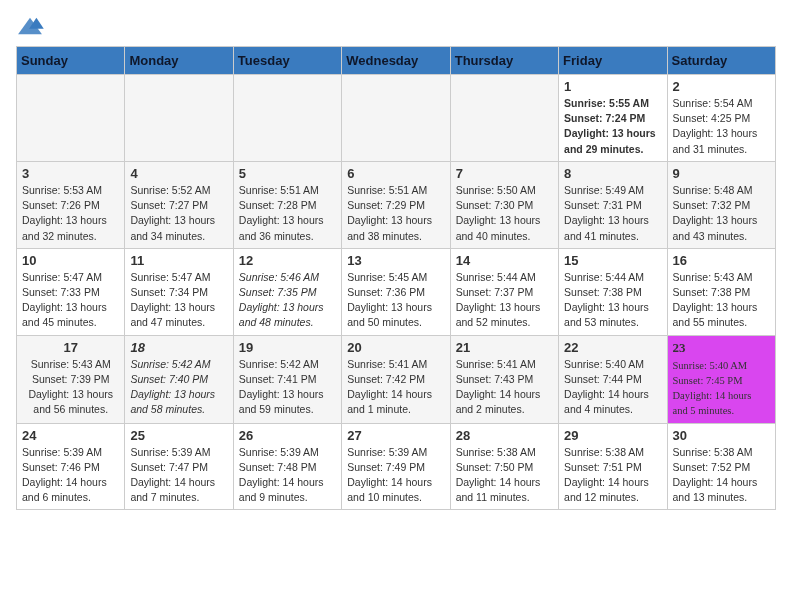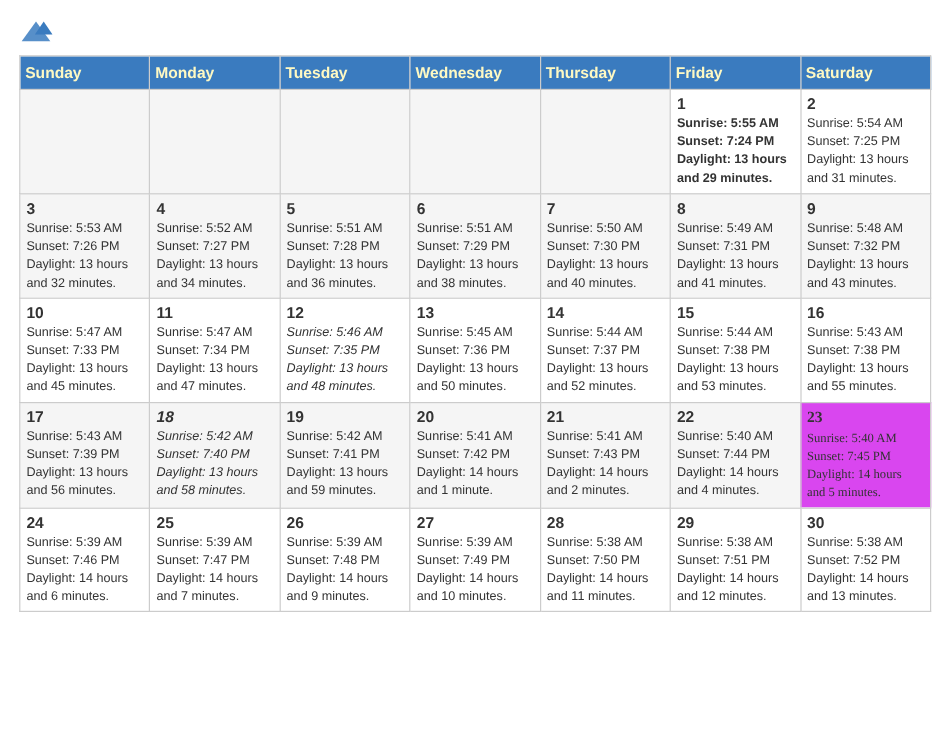--- a/index.html
+++ b/index.html
@@ -47,21 +47,21 @@
       font-size: 15px;
       color: #555;
     }
     table {
       width: 100%;
       border-collapse: collapse;
       table-layout: fixed;
     }
     th {
       background-color: #3a7bbf;
-      color: #fef9c3;
+      color: #0f172a;
       font-size: 13px;
       font-weight: bold;
       padding: 6px 4px;
       text-align: left;
       border: 1px solid #ccc;
     }
     td {
       vertical-align: top;
       border: 1px solid #ccc;
       padding: 4px 5px;
@@ -134,21 +134,21 @@
         <td>
           <span class="day-number">1</span>
           <div class="day-info" style="white-space: pre-line; font-weight: bold;">Sunrise: 5:55 AM
 Sunset: 7:24 PM
 Daylight: 13 hours
 and 29 minutes.</div>
         </td>
         <td>
           <span class="day-number">2</span>
           <div class="day-info" style="white-space: pre-line;">Sunrise: 5:54 AM
-Sunset: 7:25 PM
+Sunset: 4:25 PM
 Daylight: 13 hours
 and 31 minutes.</div>
         </td>
       </tr>
       <tr>
         <td style="background: rgb(245, 245, 245);">
           <span class="day-number">3</span>
           <div class="day-info" style="white-space: pre-line;">Sunrise: 5:53 AM
 Sunset: 7:26 PM
 Daylight: 13 hours
@@ -242,21 +242,21 @@
         </td>
         <td>
           <span class="day-number">16</span>
           <div class="day-info" style="white-space: pre-line;">Sunrise: 5:43 AM
 Sunset: 7:38 PM
 Daylight: 13 hours
 and 55 minutes.</div>
         </td>
       </tr>
       <tr>
-        <td style="background: rgb(245, 245, 245);">
+        <td style="background: rgb(245, 245, 245); text-align: center;">
           <span class="day-number">17</span>
           <div class="day-info" style="white-space: pre-line;">Sunrise: 5:43 AM
 Sunset: 7:39 PM
 Daylight: 13 hours
 and 56 minutes.</div>
         </td>
         <td style="background: rgb(245, 245, 245); font-style: italic;">
           <span class="day-number">18</span>
           <div class="day-info" style="white-space: pre-line;">Sunrise: 5:42 AM
 Sunset: 7:40 PM

